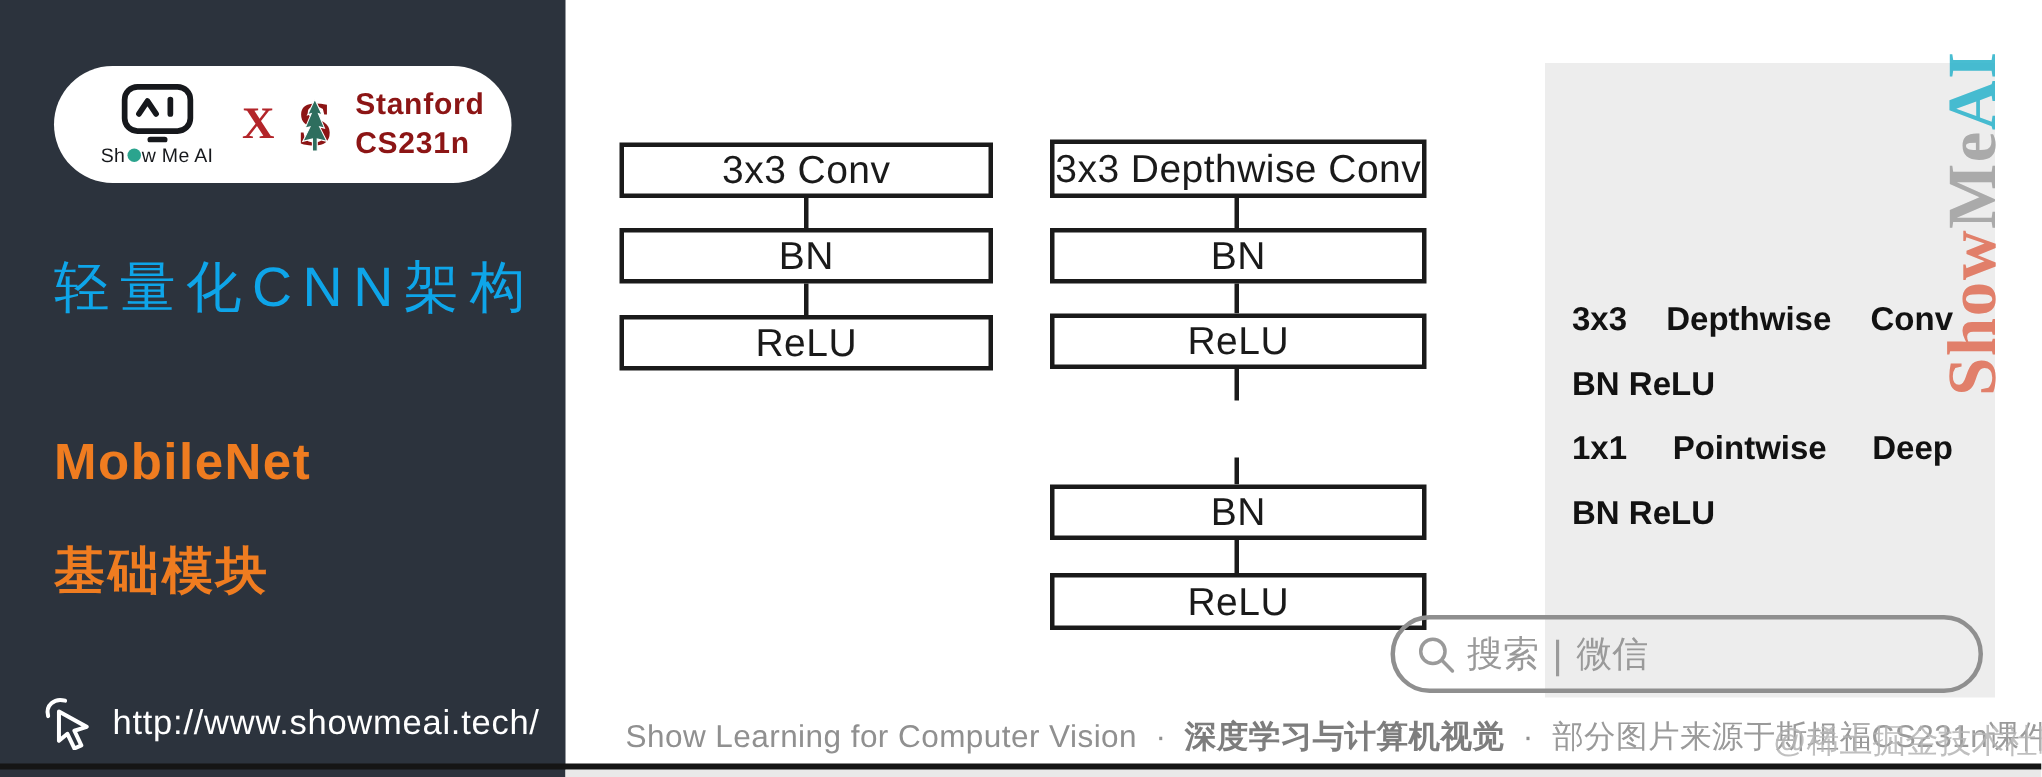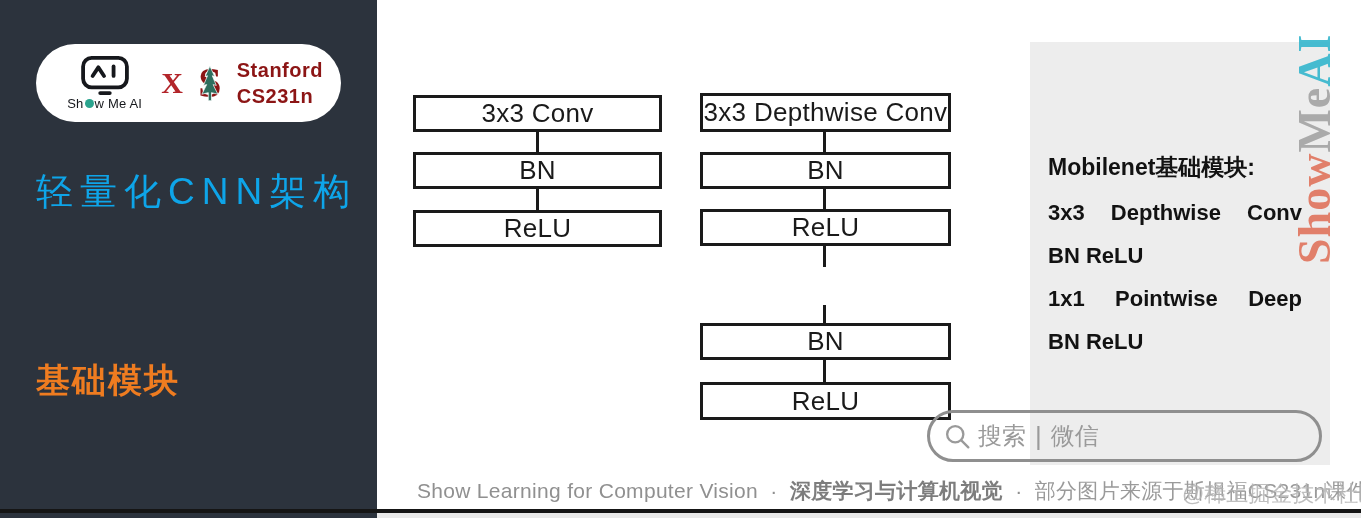--- a/index.html
+++ b/index.html
@@ -92,43 +92,50 @@
         <text x="21" y="44" font-size="52" font-weight="bold" font-family="Liberation Serif, serif" fill="#8c1515" text-anchor="middle">S</text>
         <path d="M21 6 L15 19 L18 18 L13 30 L17 29 L11 41 L19 39 L19 49 L23 49 L23 39 L31 41 L25 29 L29 30 L24 18 L27 19 Z" fill="#2e6e5e" stroke="#ffffff" stroke-width="0.9"></path>
       </svg>
       <div class="stanford-text">
         <div>Stanford</div>
         <div>CS231n</div>
       </div>
     </div>
 
     <div class="sidebar-title">轻量化CNN架构</div>
+    <div class="sidebar-sub1">MobileNet</div>
     <div class="sidebar-sub2">基础模块</div>
 
+    <div class="url-row">
+      <svg width="37" height="37" viewBox="0 0 36 36" fill="none" stroke="#ffffff" stroke-width="2.6" stroke-linecap="round" stroke-linejoin="round">
+        <path d="M4 14 C2 7, 8 2, 15 4"></path>
+        <path d="M11 11 L29 21 L21 23.5 L25.5 33 L21 35 L16.5 25.5 L11 30 Z"></path>
+      </svg>
+      <span class="url-text">http://www.showmeai.tech/</span>
+    </div>
   </div>
 
   <div class="dbox" style="left:413px; top:95px; width:249px; height:37px;">3x3 Conv</div>
   <div class="conn" style="left:536px; top:132px; height:20px;"></div>
   <div class="dbox" style="left:413px; top:152px; width:249px; height:37px;">BN</div>
   <div class="conn" style="left:536px; top:189px; height:21px;"></div>
   <div class="dbox" style="left:413px; top:210px; width:249px; height:37px;">ReLU</div>
 
   <div class="dbox" style="left:700px; top:93px; width:251px; height:39px;">3x3 Depthwise Conv</div>
   <div class="conn" style="left:823px; top:132px; height:20px;"></div>
   <div class="dbox" style="left:700px; top:152px; width:251px; height:37px;">BN</div>
   <div class="conn" style="left:823px; top:189px; height:20px;"></div>
   <div class="dbox" style="left:700px; top:209px; width:251px; height:37px;">ReLU</div>
   <div class="conn" style="left:823px; top:246px; height:21px;"></div>
   <div class="conn" style="left:823px; top:305px; height:18px;"></div>
   <div class="dbox" style="left:700px; top:323px; width:251px; height:37px;">BN</div>
   <div class="conn" style="left:823px; top:360px; height:22px;"></div>
   <div class="dbox" style="left:700px; top:382px; width:251px; height:38px;">ReLU</div>
 
   <div class="info-panel">
-    <div class="panel-line" style="top:110px; font-size:23px;">Mobilenet基础模块:</div>
     <div class="panel-line just" style="top:158px;">3x3 Depthwise Conv</div>
     <div class="panel-line" style="top:201px;">BN ReLU</div>
     <div class="panel-line just" style="top:244px;">1x1 Pointwise Deep</div>
     <div class="panel-line" style="top:287px;">BN ReLU</div>
   </div>
 
   <div class="vert-watermark"><span class="wm-show">Show</span><span class="wm-me">Me</span><span class="wm-ai">AI</span></div>
 
   <div class="search-bar">
     <svg width="27" height="27" viewBox="0 0 30 30" fill="none" stroke="#9a9a9a" stroke-width="2.6" stroke-linecap="round">

